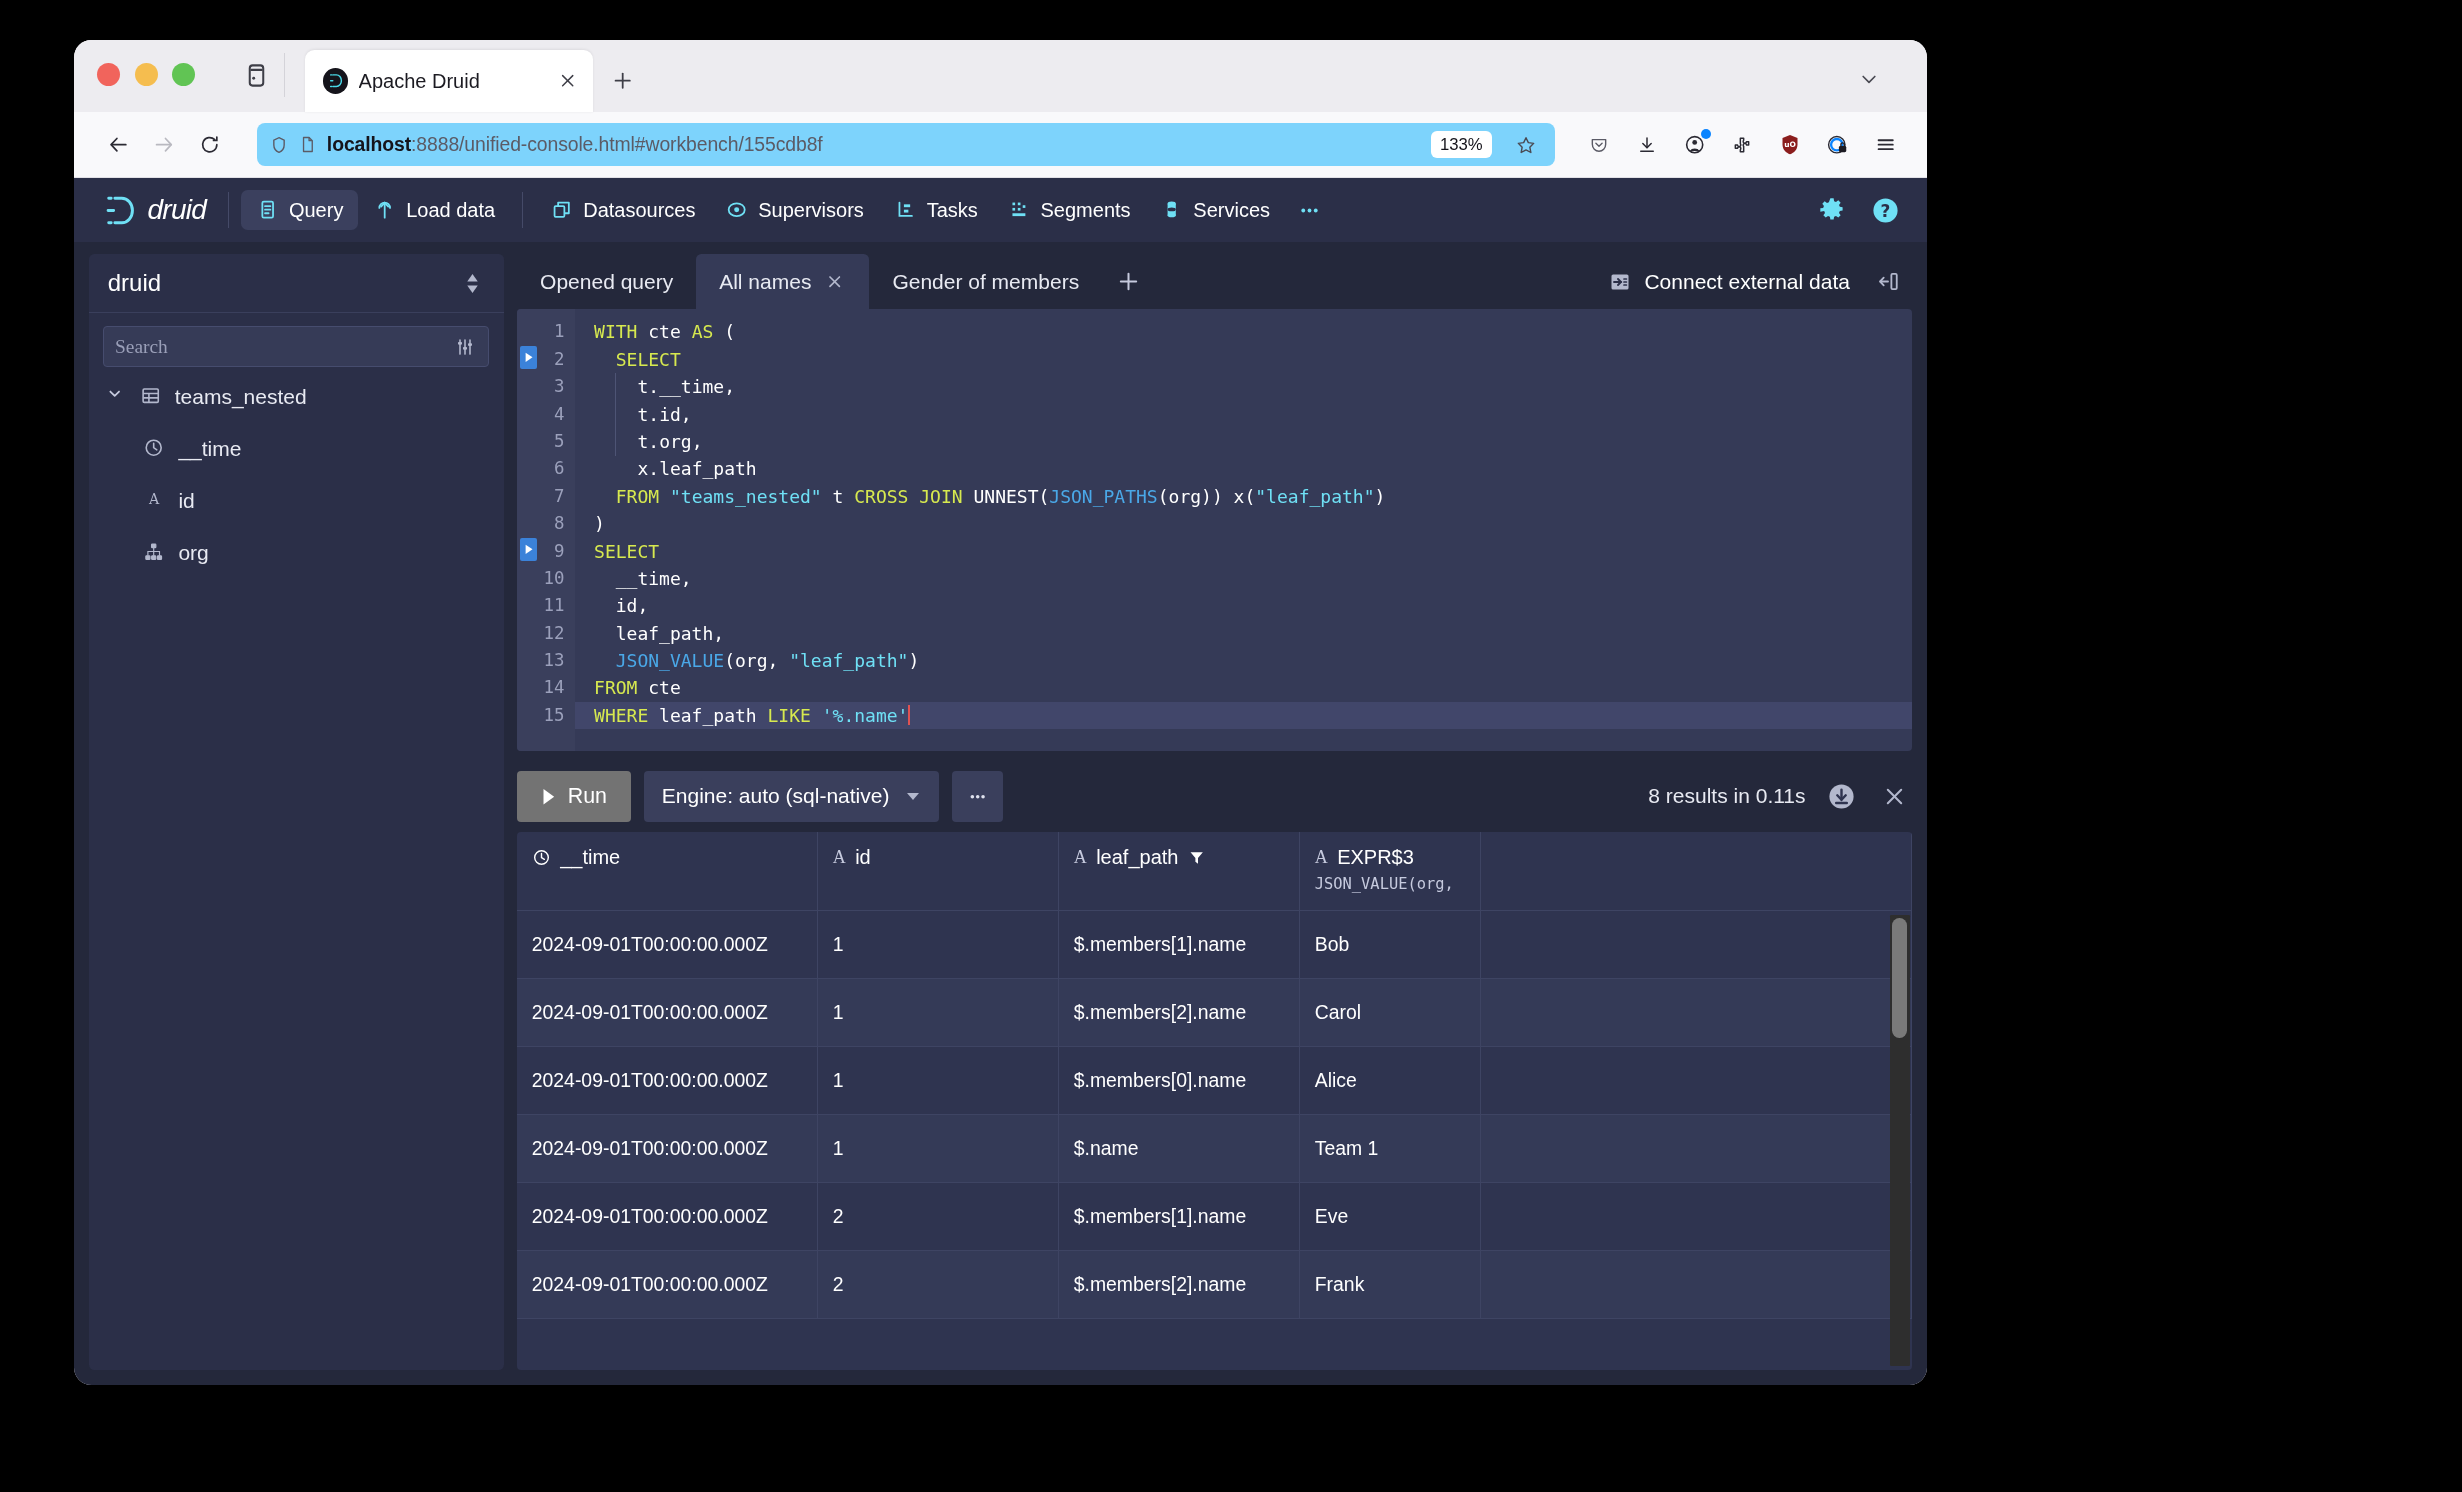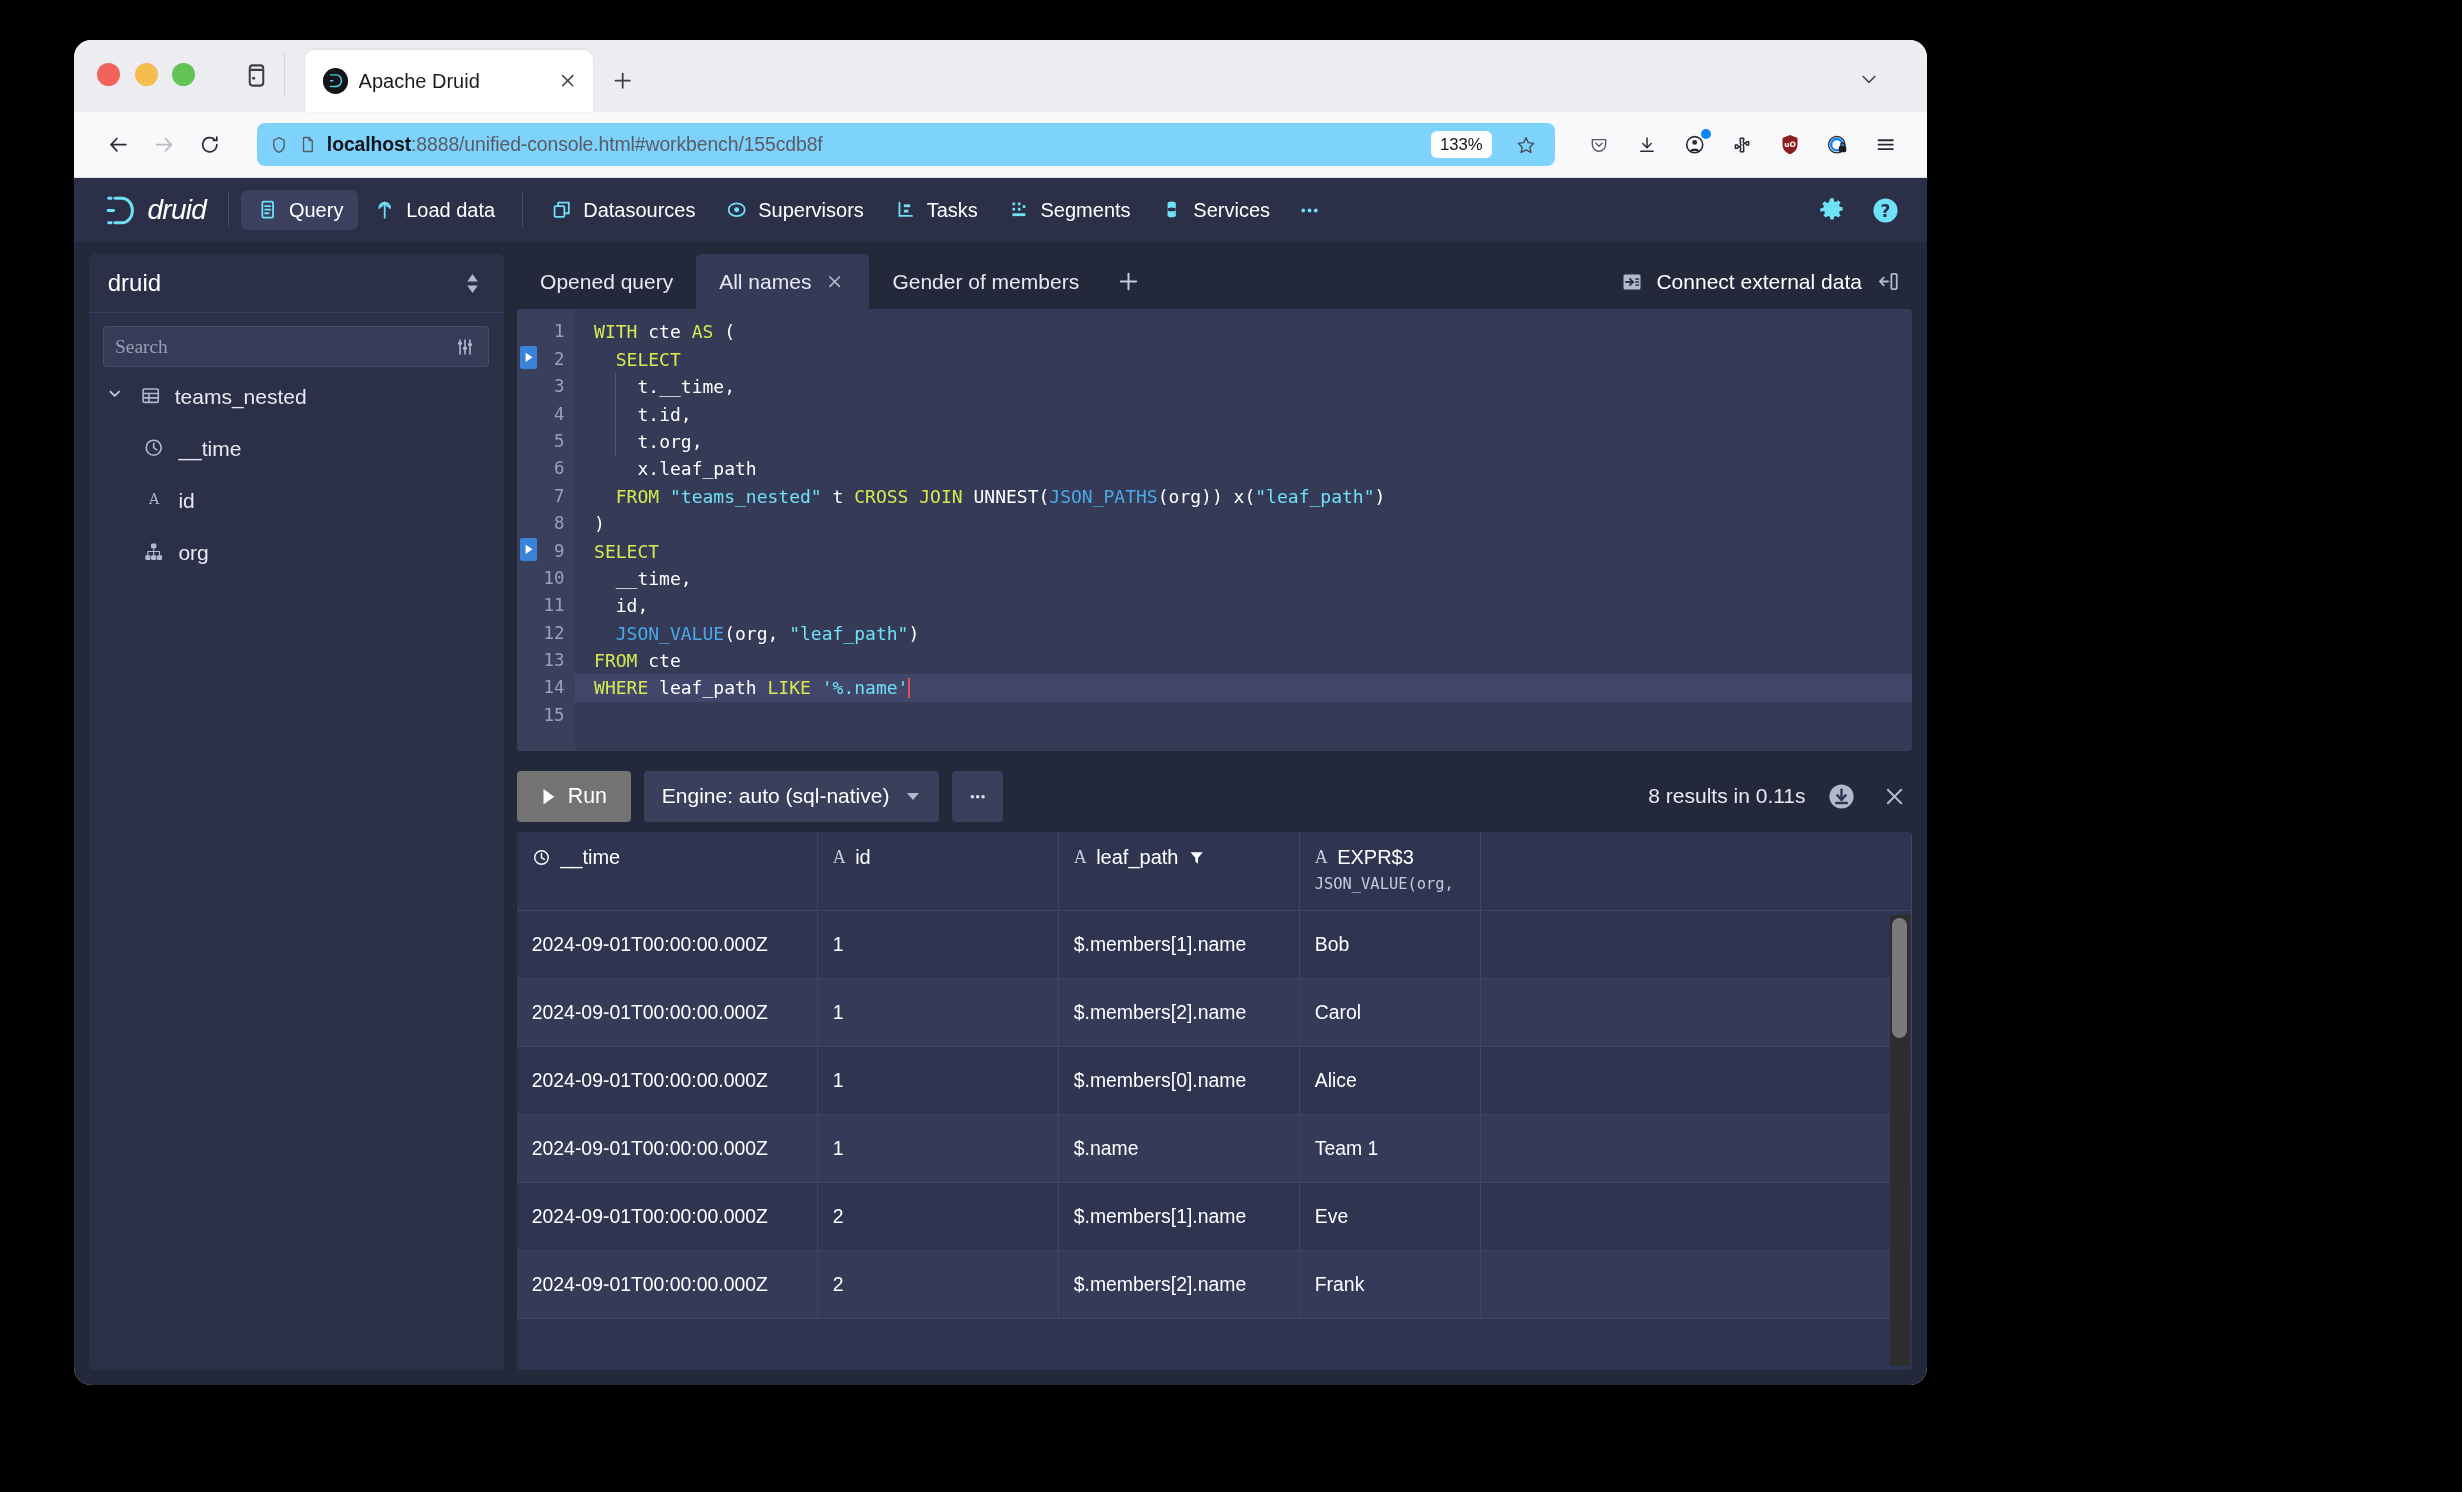--- a/index.html
+++ b/index.html
@@ -188,21 +188,21 @@
     display: flex; align-items: center; gap: 12px;
     padding: 0 23px;
     color: #e8eaf2; font-size: 21px;
     border-radius: 5.4px 5.4px 0 0;
     white-space: nowrap;
   }
   .q-tab.active { background: #353a57; }
   .q-tab .tab-x { width: 23px; height: 23px; display:flex;align-items:center;justify-content:center; }
   #add-tab-btn { width: 52px; display:flex;align-items:center;justify-content:center; }
   #connect-ext {
-    margin-left: auto; display: flex; align-items: center; gap: 0;
+    margin-left: auto; display: flex; align-items: center; gap: 12px;
     padding-right: 5.4px;
   }
   #connect-ext-btn { display:flex; align-items:center; gap:12px; color:#fff; font-size:21px; padding: 0 8px; }
   #collapse-btn { width: 37px; height: 37px; display:flex;align-items:center;justify-content:center; }
 
   
   #editor {
     height: 442px; flex: none;
     background: #353a57;
     border-radius: 4px;
@@ -744,20 +744,21 @@
                 <div class="cl">  <span class="kw">SELECT</span></div>
                 <div class="cl">    <span class="idn">t</span><span class="idn">.</span><span class="idn">__time</span><span class="idn">,</span></div>
                 <div class="cl">    <span class="idn">t</span><span class="idn">.</span><span class="idn">id</span><span class="idn">,</span></div>
                 <div class="cl">    <span class="idn">t</span><span class="idn">.</span><span class="idn">org</span><span class="idn">,</span></div>
                 <div class="cl">    <span class="idn">x</span><span class="idn">.</span><span class="idn">leaf_path</span></div>
                 <div class="cl">  <span class="kw">FROM</span> <span class="str">"teams_nested"</span> <span class="idn">t</span> <span class="kw">CROSS</span> <span class="kw">JOIN</span> <span class="idn">UNNEST</span><span class="idn">(</span><span class="fn">JSON_PATHS</span><span class="idn">(</span><span class="idn">org</span><span class="idn">)</span><span class="idn">)</span> <span class="idn">x</span><span class="idn">(</span><span class="str">"leaf_path"</span><span class="idn">)</span></div>
                 <div class="cl"><span class="idn">)</span></div>
                 <div class="cl"><span class="kw">SELECT</span></div>
                 <div class="cl">  <span class="idn">__time</span><span class="idn">,</span></div>
                 <div class="cl">  <span class="idn">id</span><span class="idn">,</span></div>
+                <div class="cl">  <span class="idn">leaf_path</span><span class="idn">,</span></div>
                 <div class="cl">  <span class="fn">JSON_VALUE</span><span class="idn">(</span><span class="idn">org</span><span class="idn">,</span> <span class="str">"leaf_path"</span><span class="idn">)</span></div>
                 <div class="cl"><span class="kw">FROM</span> <span class="idn">cte</span></div>
                 <div class="cl current"><span class="kw">WHERE</span> <span class="idn">leaf_path</span> <span class="kw">LIKE</span> <span class="str">'%.name'</span><span class="caret"></span></div>
               </div>
           </div>
         </div>
         <div id="editor-resize"></div>
 
         <div id="run-bar">
           <div id="run-btn">

